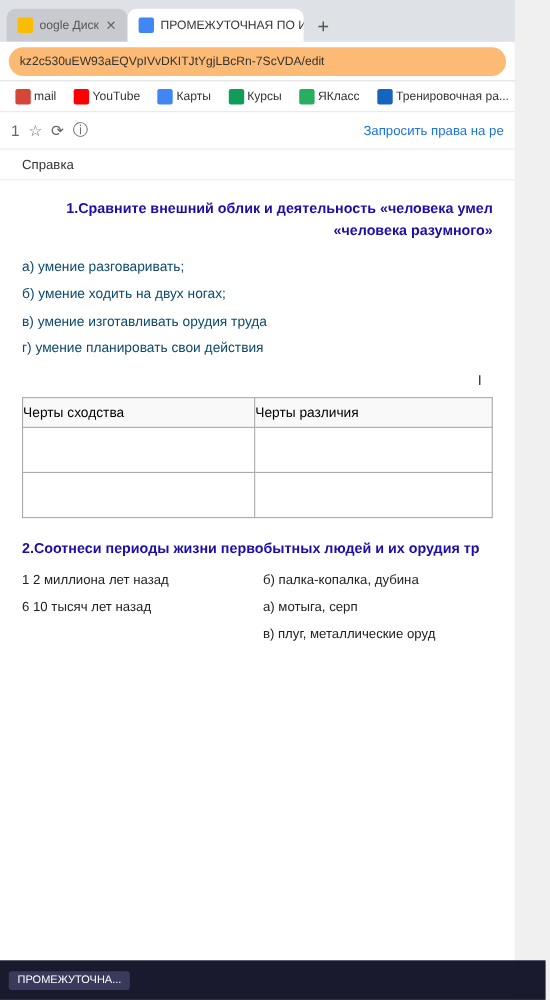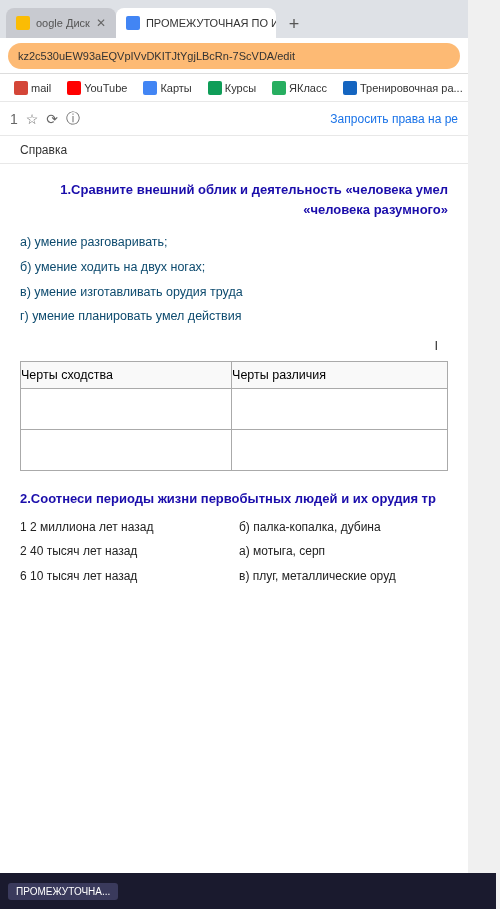--- a/index.html
+++ b/index.html
@@ -361,21 +361,21 @@
 
   <div class="page-content">
 
 
     <div class="question">1.Сравните внешний облик и деятельность «человека умел «человека разумного»</div>
 
     <div class="answer-list">
       <div class="answer-item">а) умение разговаривать;</div>
       <div class="answer-item">б) умение ходить на двух ногах;</div>
       <div class="answer-item">в) умение изготавливать орудия труда</div>
-      <div class="answer-item">г) умение планировать умел действия</div>
+      <div class="answer-item">г) умение планировать свои действия</div>
     </div>
 
     <div class="cursor-line">
       <span>I</span>
     </div>
 
     <table class="comparison-table">
       <thead>
         <tr>
           <th>Черты сходства</th>
@@ -392,21 +392,20 @@
           <td></td>
         </tr>
       </tbody>
     </table>
 
     <div class="question2">2.Соотнеси периоды жизни первобытных людей и их орудия тр</div>
 
     <div class="matching-section">
       <div class="matching-left">
         <div class="matching-item">1 2 миллиона лет назад</div>
-        <div class="matching-item">2 40 тысяч лет назад</div>
         <div class="matching-item">6 10 тысяч лет назад</div>
       </div>
       <div class="matching-right">
         <div class="matching-item">б) палка-копалка, дубина</div>
         <div class="matching-item">а) мотыга, серп</div>
         <div class="matching-item">в) плуг, металлические оруд</div>
       </div>
     </div>
 
   </div>

